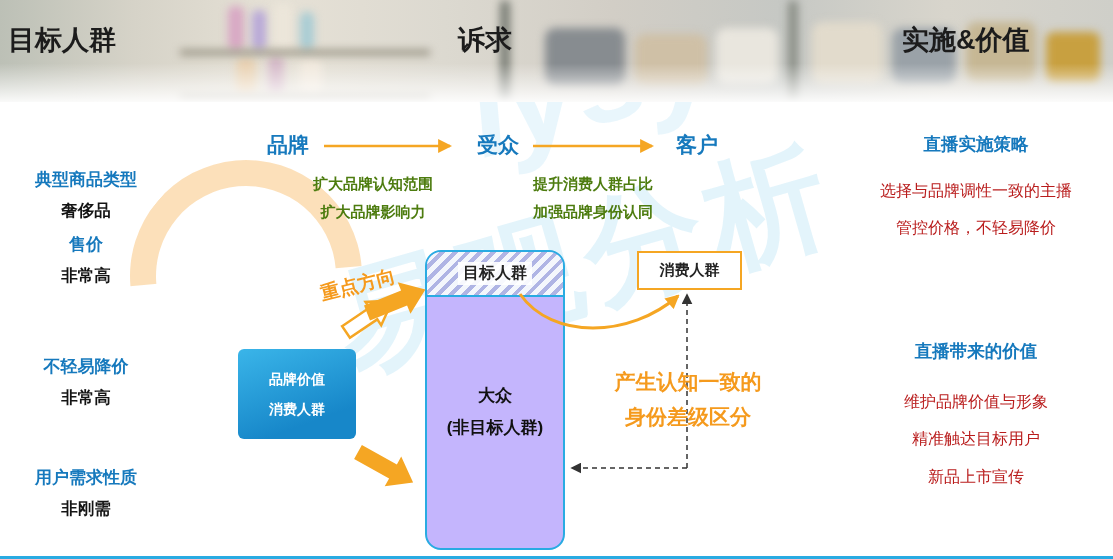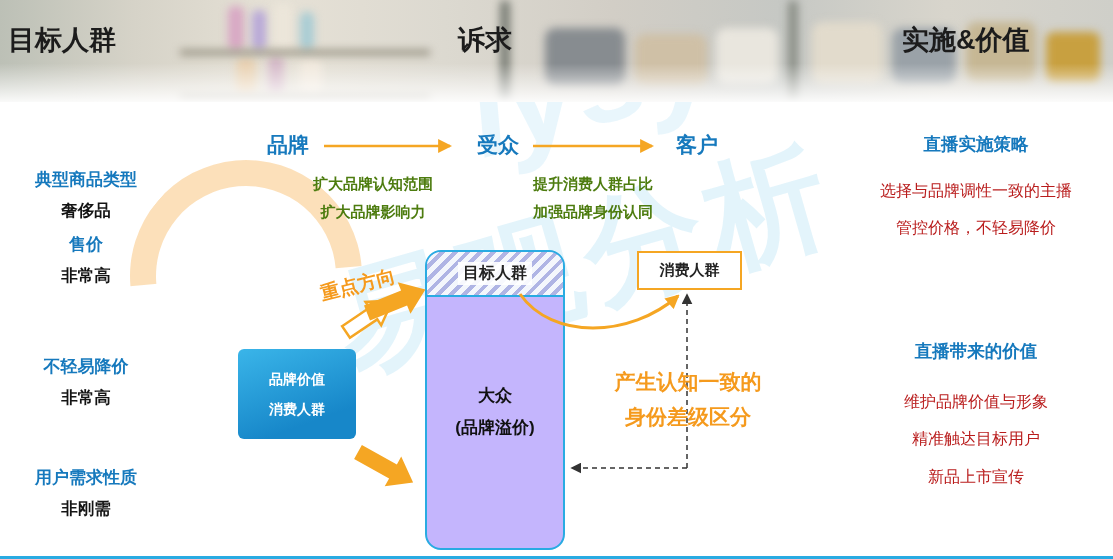--- a/index.html
+++ b/index.html
@@ -168,21 +168,21 @@
     <div>品牌价值</div>
     <div>消费人群</div>
   </div>
 
   <div class="target-rect">
     <div class="target-band">
       <span>目标人群</span>
     </div>
     <div class="mass">
       <div>大众</div>
-      <div>(品牌溢价)</div>
+      <div>(非目标人群)</div>
     </div>
   </div>
 
   <div class="consumer-box">
     <span>消费人群</span>
   </div>
 
   <div class="orange-note">
     <div>产生认知一致的</div>
     <div>身份差级区分</div>

